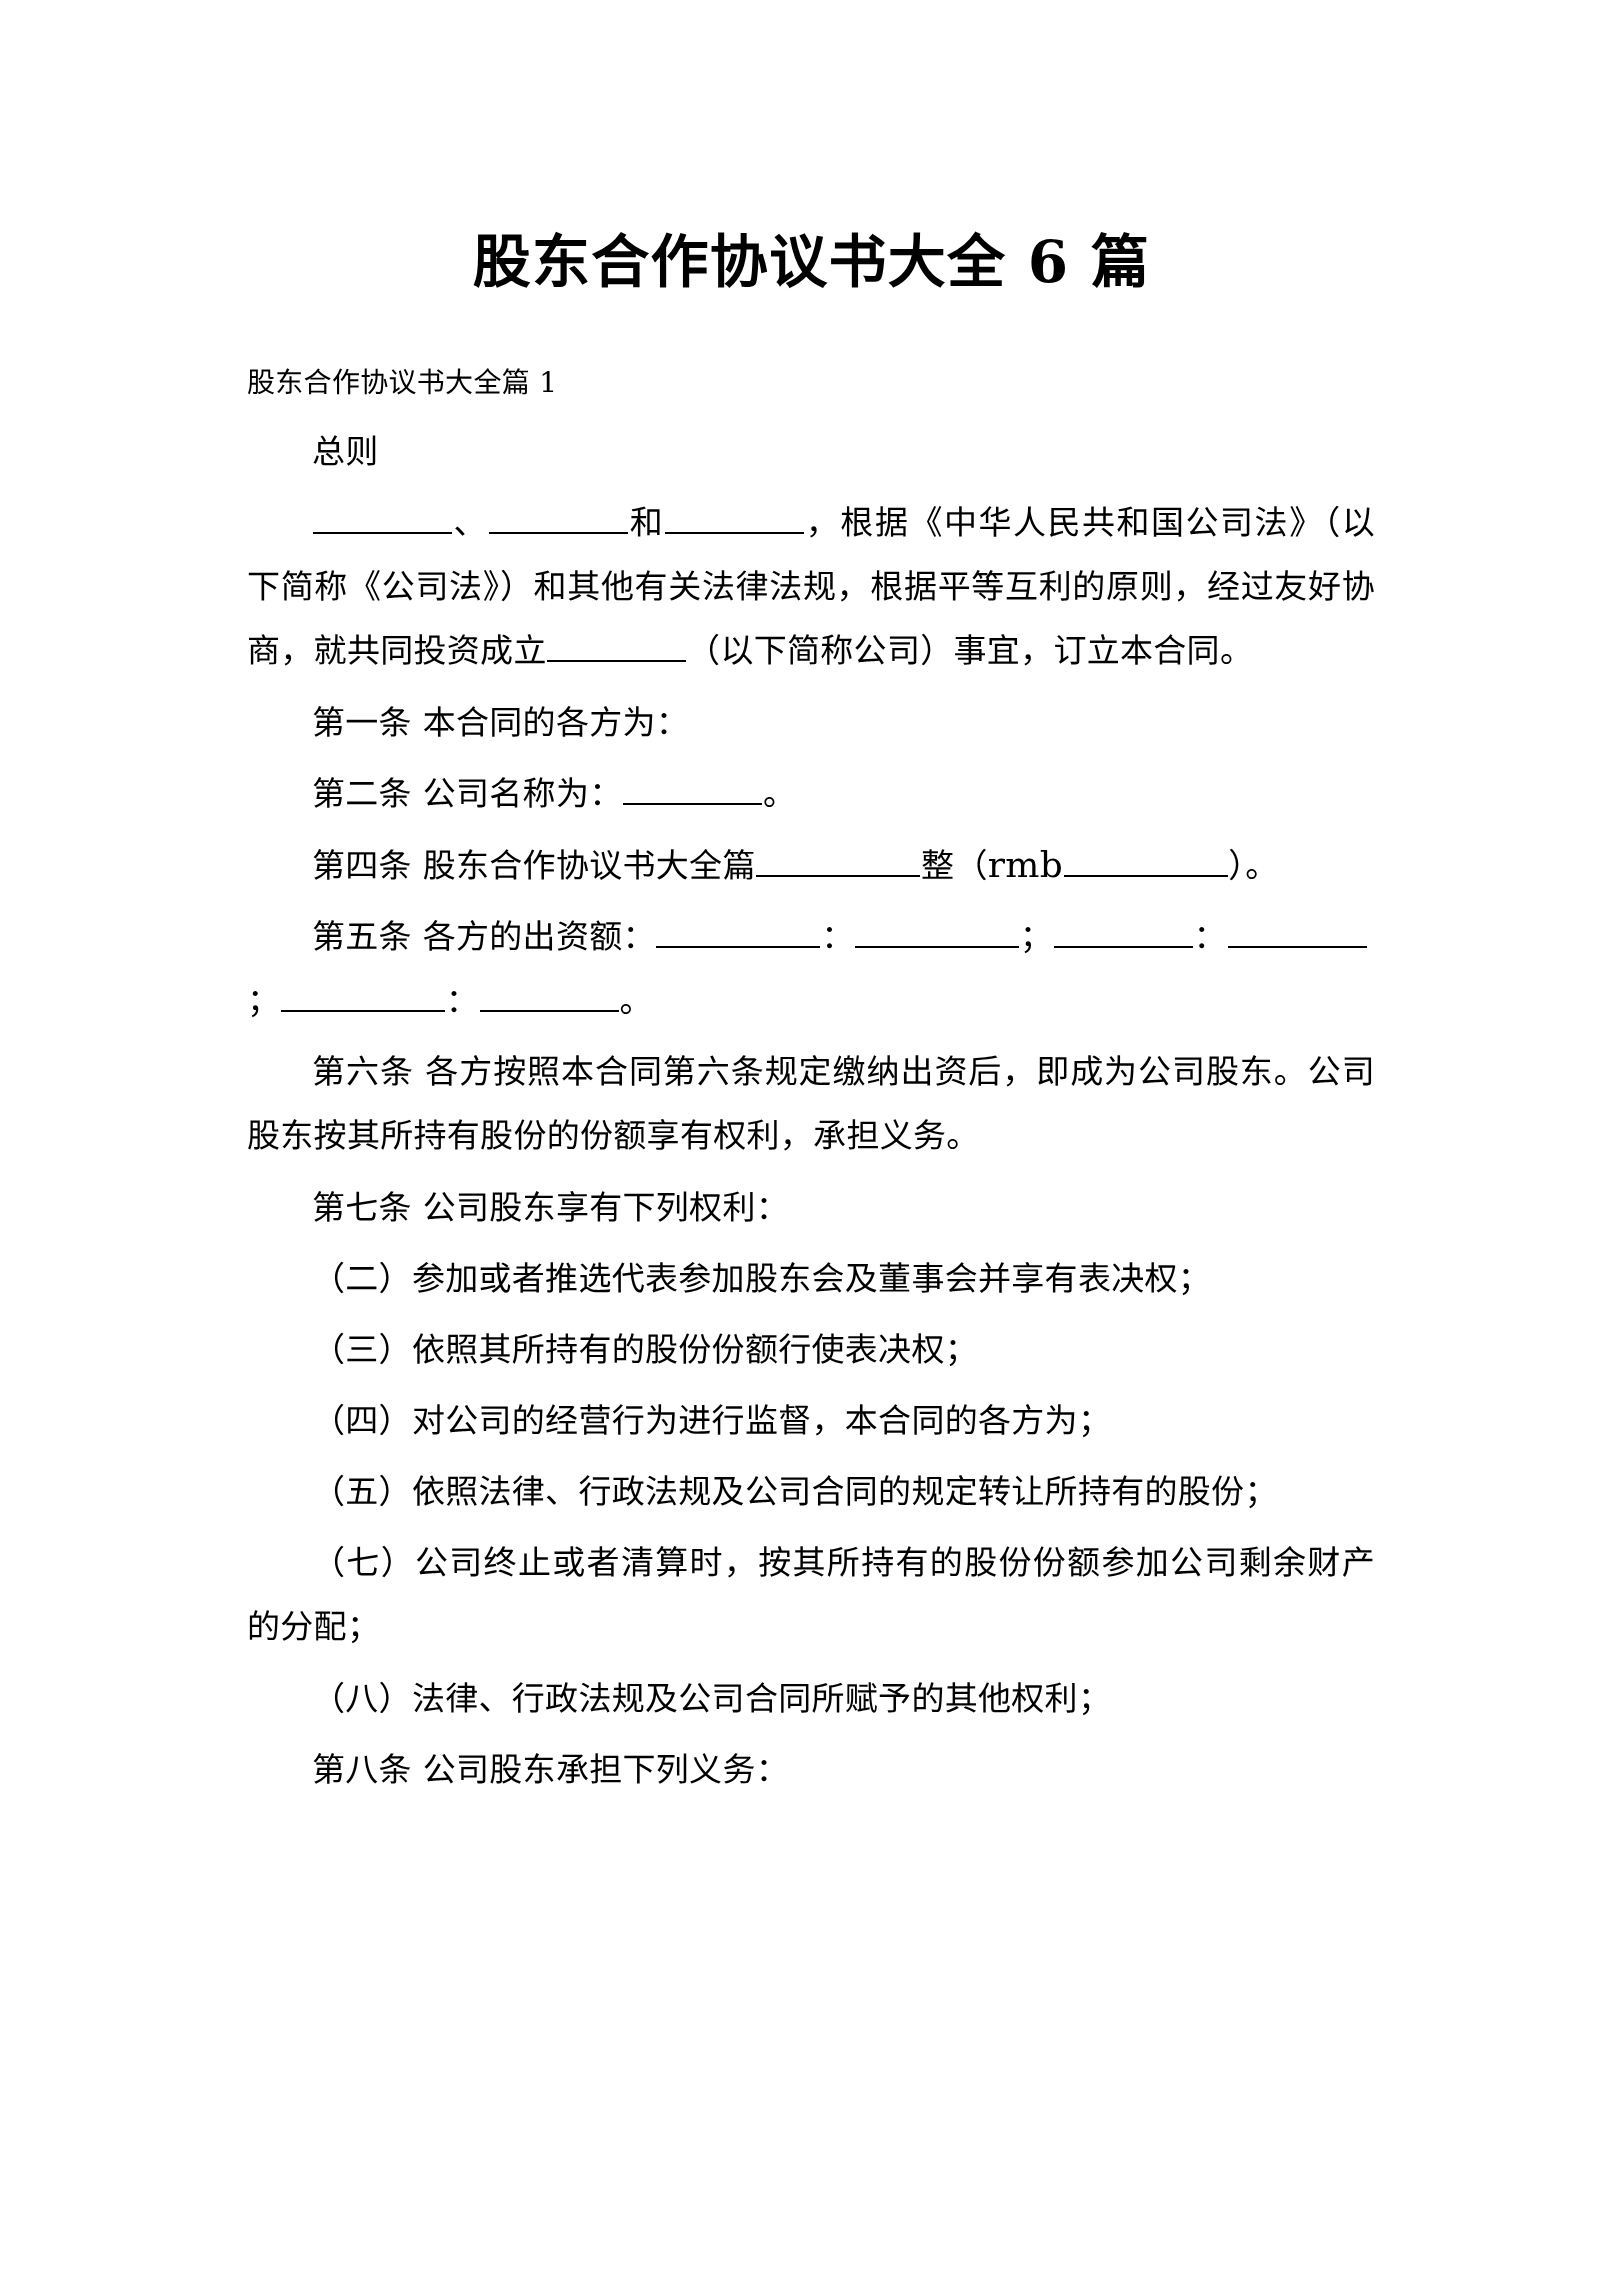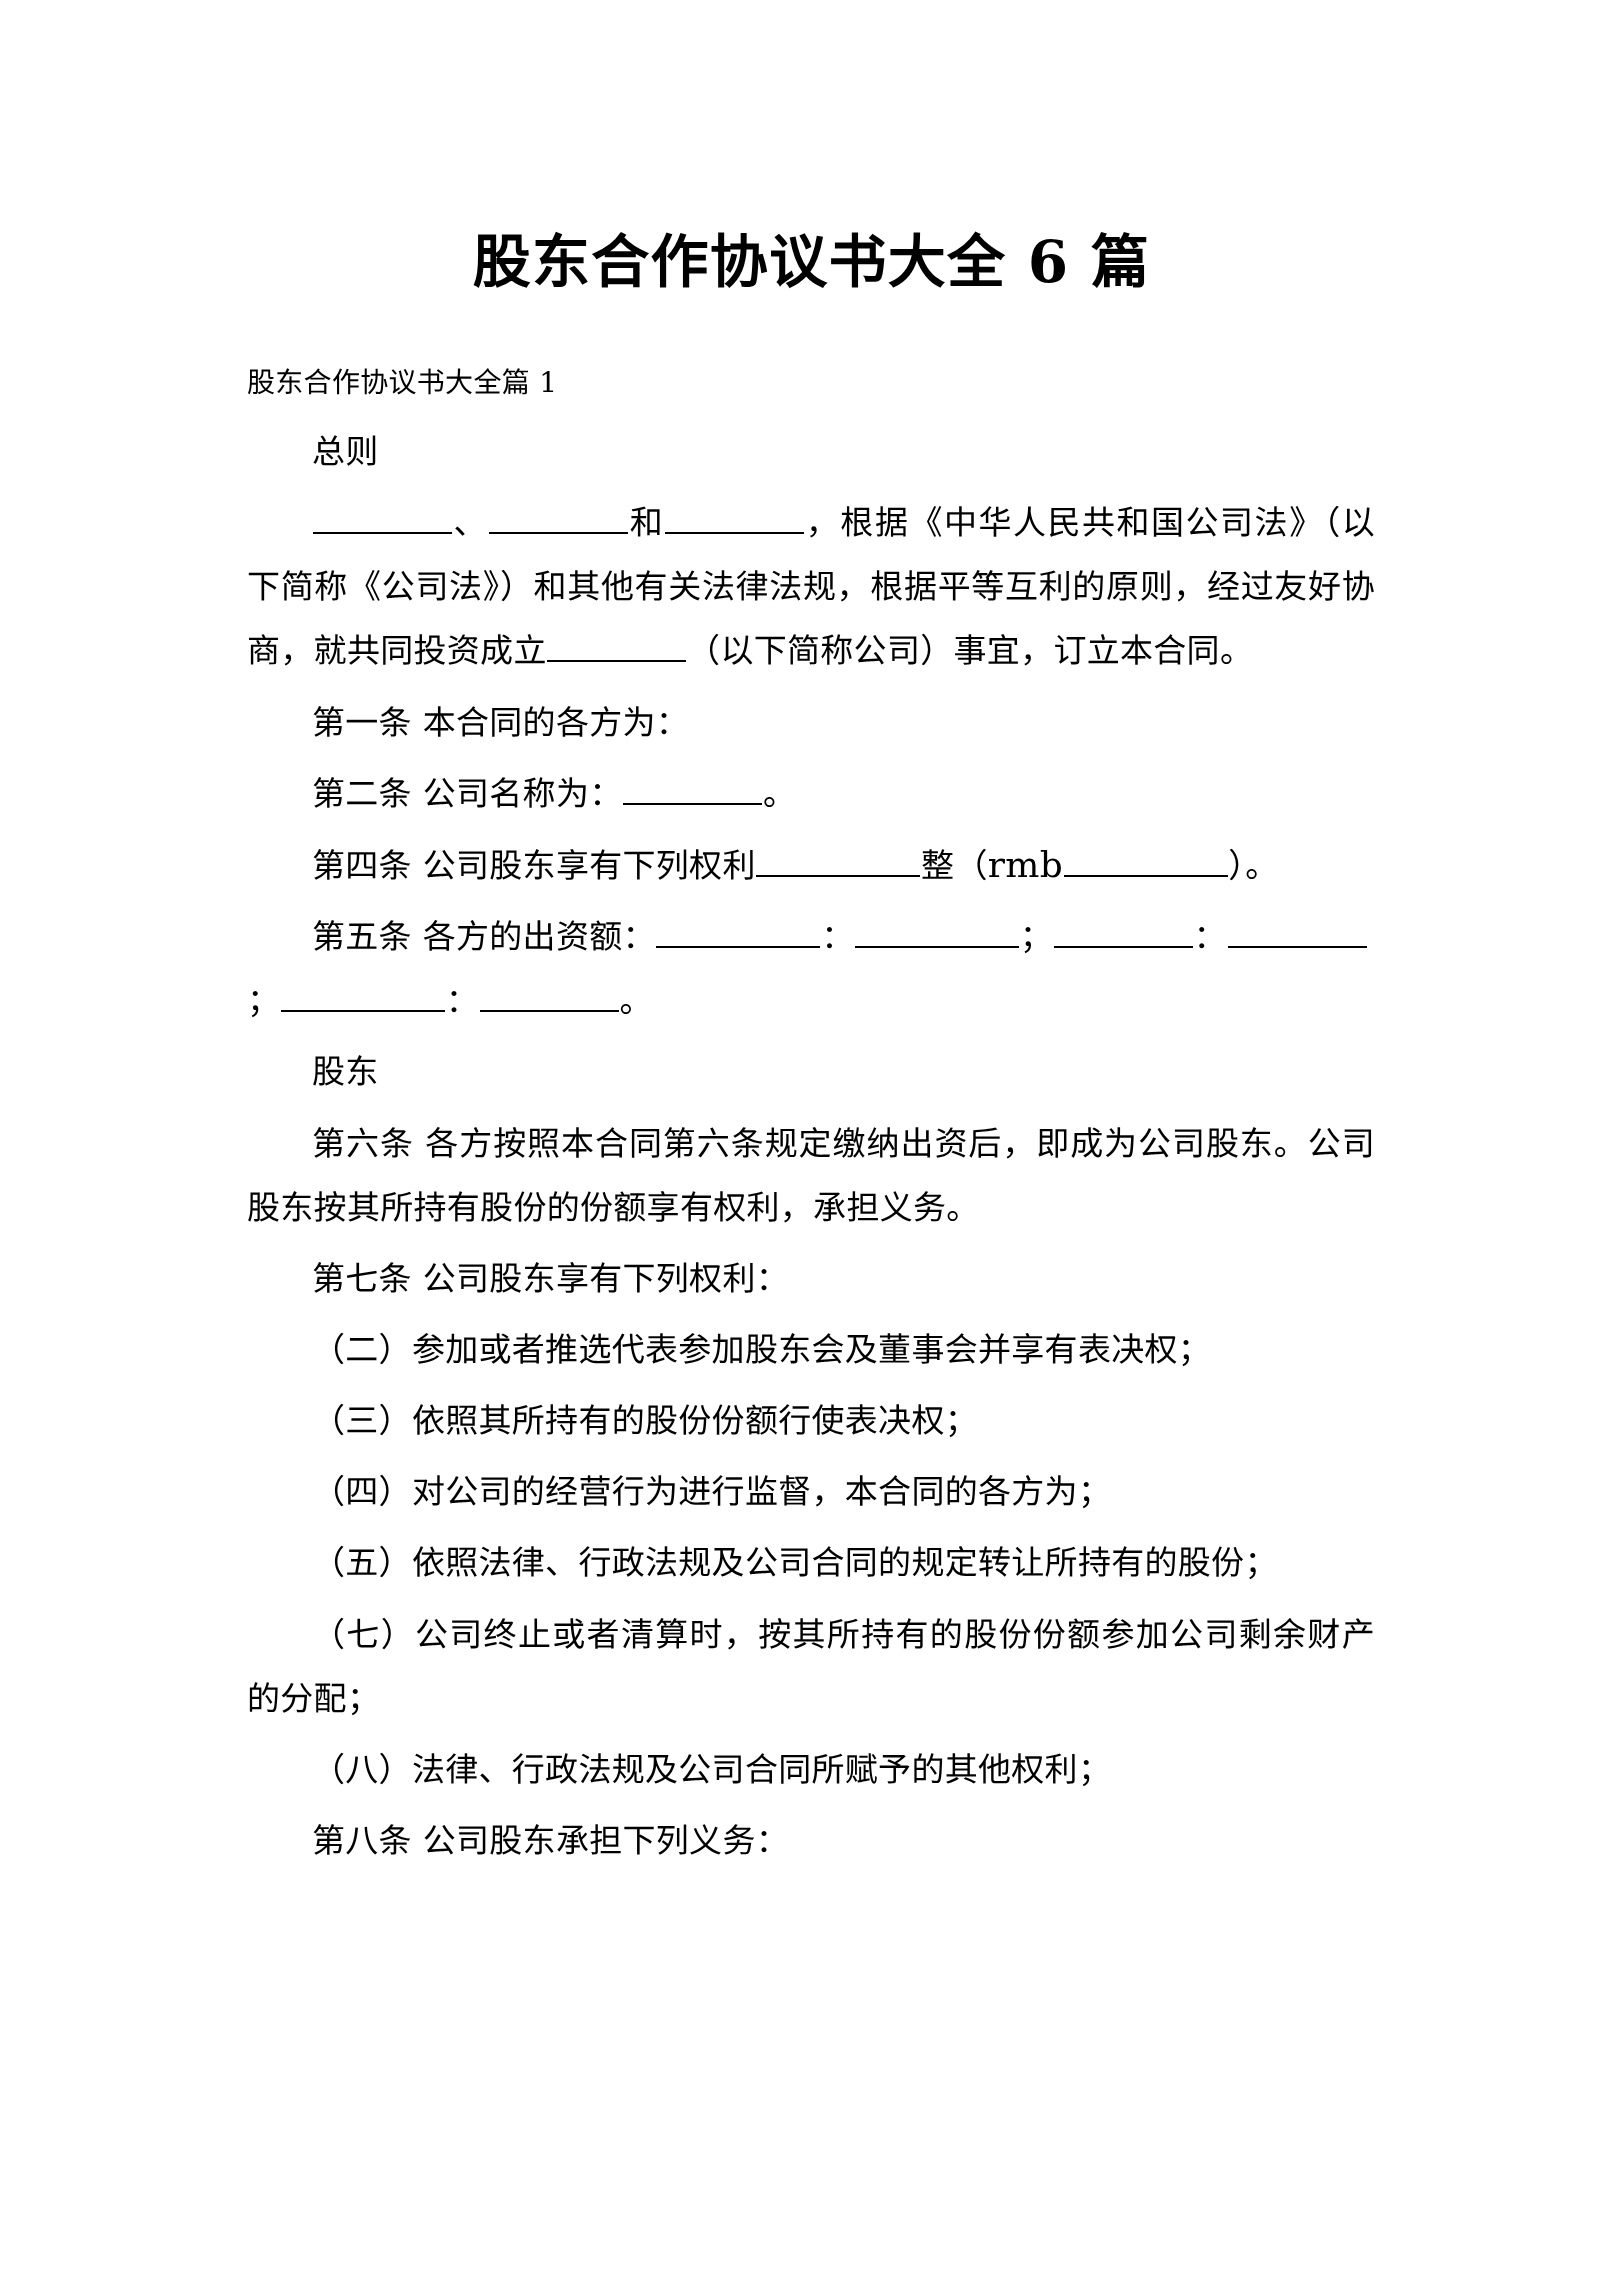--- a/index.html
+++ b/index.html
@@ -95,25 +95,24 @@
 
     <p class="p indent no-justify">总则</p>
 
     <p class="p indent"><span class="blank b-lg"></span><span>、</span><span class="blank b-lg"></span><span>和</span><span class="blank b-lg"></span><span>，根据《中华人民共和国公司法》（以下</span><span>简称《公司法》）和其他有关法律法规，根据平等互利的原则，经过友好协商，</span><span>就共同投资成立</span><span class="blank b-lg"></span><span>（以下简称公司）事宜，订立本合同。</span></p>
 
     <p class="p indent no-justify">第一条  本合同的各方为：</p>
 
     <p class="p indent no-justify"><span>第二条  公司名称为：</span><span class="blank b-lg"></span><span>。</span></p>
 
 
-    <p class="p indent no-justify"><span>第四条  公司股东享有下列权利</span><span class="blank b-xl"></span><span>整（</span><span class="latin">rmb</span><span class="blank b-xl"></span><span>）。</span></p>
+    <p class="p indent no-justify"><span>第四条  股东合作协议书大全篇</span><span class="blank b-xl"></span><span>整（</span><span class="latin">rmb</span><span class="blank b-xl"></span><span>）。</span></p>
 
     <p class="p indent no-justify"><span>第五条  各方的出资额：</span><span class="blank b-xl"></span><span>：</span><span class="blank b-xl"></span><span>；</span><span class="blank b-lg"></span><span>：</span><span class="blank b-lg"></span><span>；</span><span class="blank b-xl"></span><span>：</span><span class="blank b-lg"></span><span>。</span></p>
 
-    <p class="p indent no-justify">股东</p>
 
     <p class="p indent">第六条  各方按照本合同第六条规定缴纳出资后，即成为公司股东。公司股东按其所持有股份的份额享有权利，承担义务。</p>
 
     <p class="p indent no-justify">第七条  公司股东享有下列权利：</p>
 
     <p class="p indent no-justify">（二）参加或者推选代表参加股东会及董事会并享有表决权；</p>
     <p class="p indent no-justify">（三）依照其所持有的股份份额行使表决权；</p>
     <p class="p indent no-justify">（四）对公司的经营行为进行监督，本合同的各方为；</p>
     <p class="p indent no-justify">（五）依照法律、行政法规及公司合同的规定转让所持有的股份；</p>
     <p class="p indent">（七）公司终止或者清算时，按其所持有的股份份额参加公司剩余财产的分配；</p>

